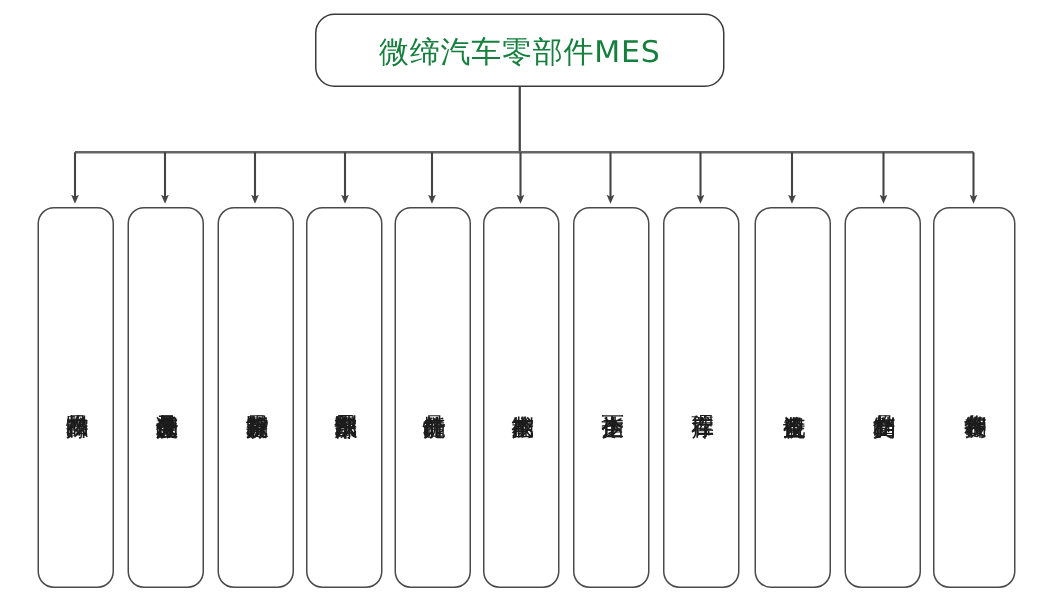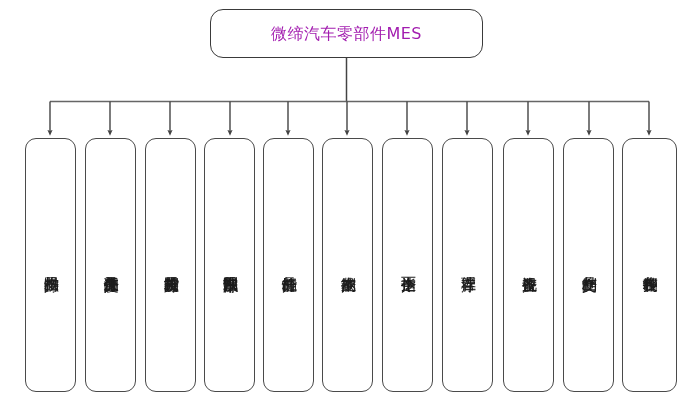--- a/index.html
+++ b/index.html
@@ -35,23 +35,23 @@
     height: 49px;
     box-sizing: border-box;
     border: 1.3px solid #3a3a3a;
     border-radius: 13px;
     background: #ffffff;
     display: flex;
     align-items: center;
     justify-content: center;
   }
   #root-node .root-label {
-    font-size: 16px;
+    font-size: 20px;
     line-height: 1;
-    color: #a21caf;
+    color: #15803d;
     letter-spacing: 0.5px;
     white-space: nowrap;
   }
   
   #leaf-row {
     position: absolute;
     left: 0;
     top: 138px;
   }
   .leaf-node {

